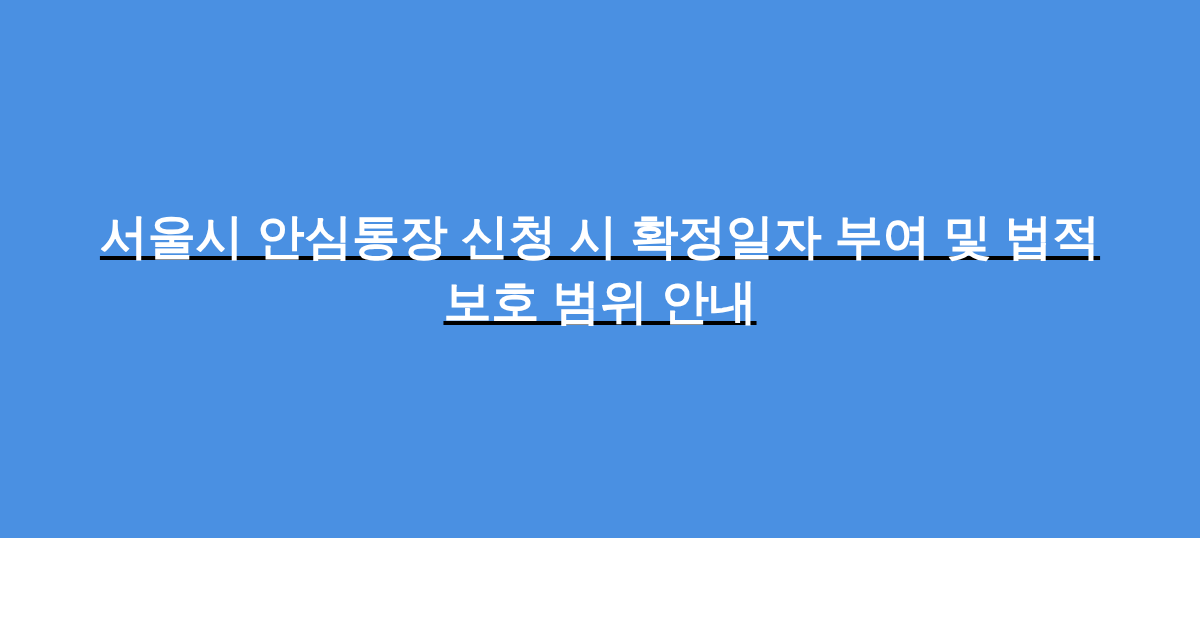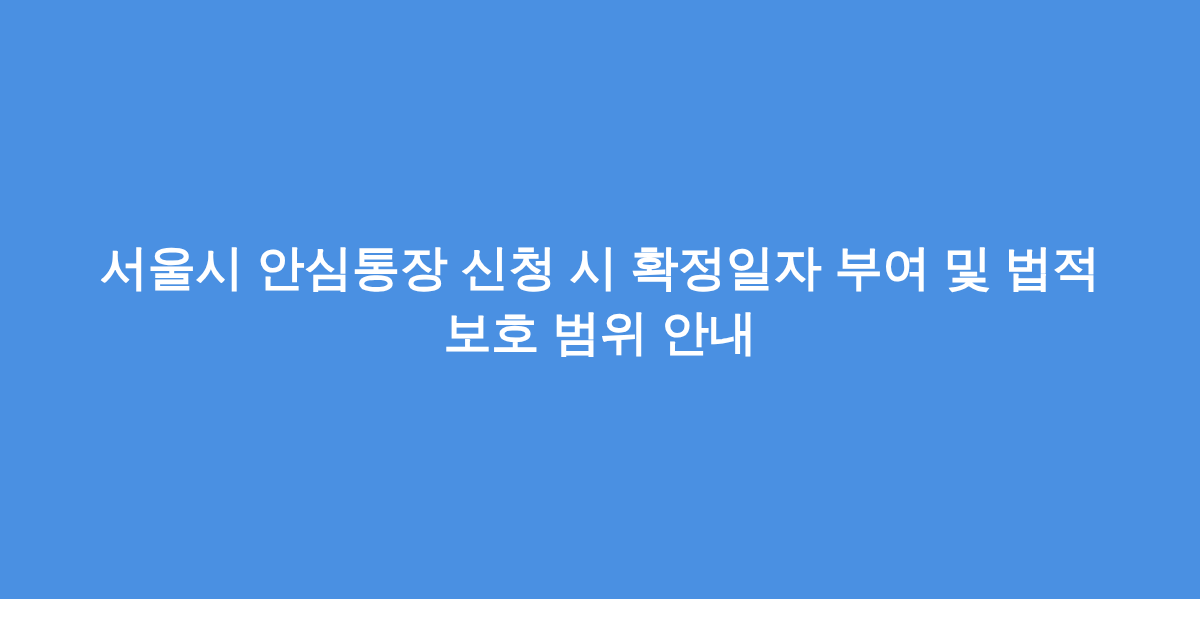--- a/index.html
+++ b/index.html
@@ -47,21 +47,21 @@
     line-height: 65px;
     letter-spacing: -0.2px;
     word-break: keep-all;
     text-align: center;
     text-rendering: optimizeLegibility;
   }
 </style>
 </head>
 <body>
 
-<div class="og-banner" style="background-color: rgb(74, 144, 226); width: 1200px; height: 599px;">
+<div class="og-banner" style="background-color: rgb(74, 144, 226); width: 1200px; height: 538px; text-decoration: underline;">
 
   <div class="headline-block">
 
     <h1 class="headline" style="color: rgb(255, 255, 255); font-size: 48px; line-height: 65px; font-weight: 700; text-align: center;">서울시 안심통장 신청 시 확정일자 부여 및 법적 보호 범위 안내</h1>
 
   </div>
 
 </div>
 
 </body></html>

